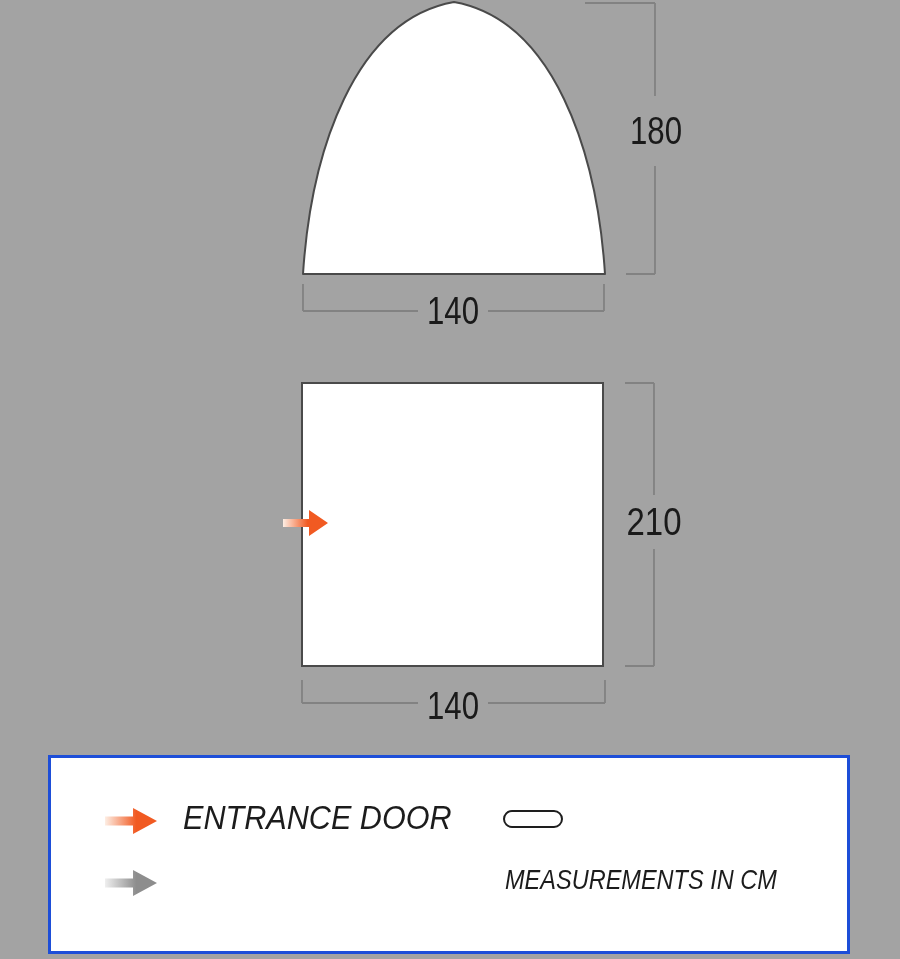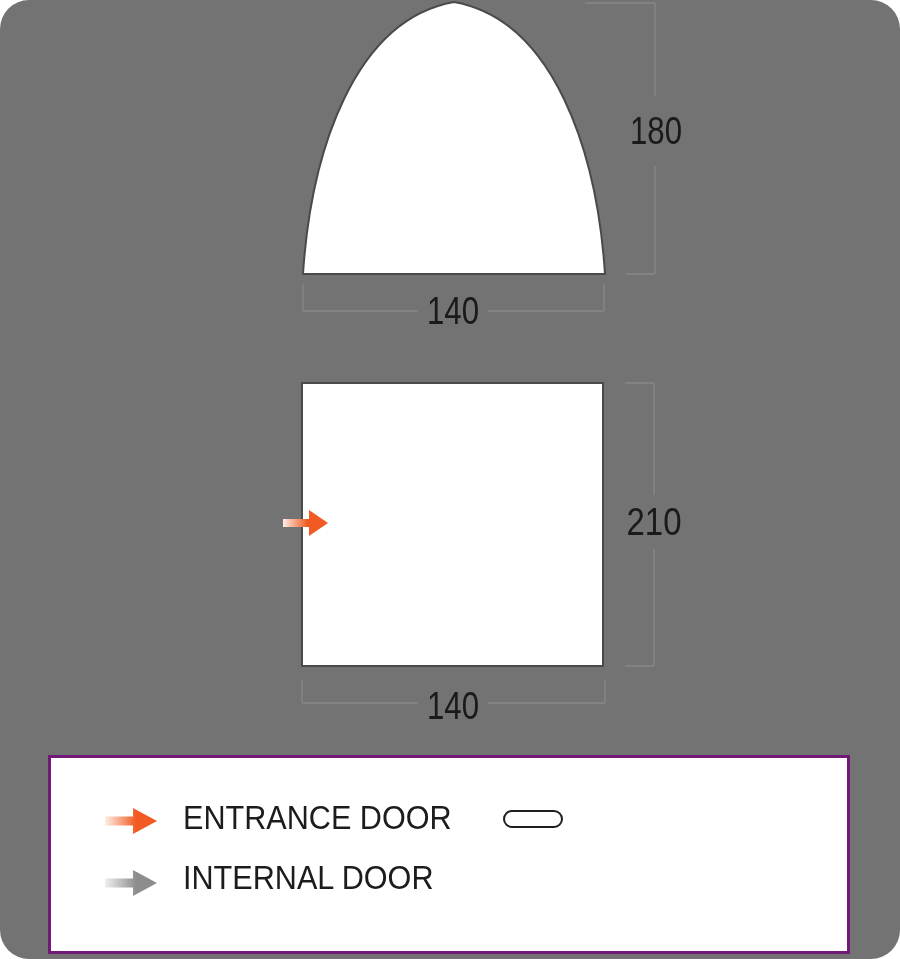--- a/index.html
+++ b/index.html
@@ -4,44 +4,44 @@
 <style>
   html, body {
     margin: 0;
     padding: 0;
     background: #ffffff;
   }
   .canvas {
     position: relative;
     width: 900px;
     height: 959px;
-    background: #737373;
+    background: #a3a3a3;
     font-family: "Liberation Sans", "DejaVu Sans", sans-serif;
     overflow: hidden;
-    border-radius: 29px;
   }
   .diagram-svg {
     position: absolute;
     left: 0;
     top: 0;
   }
   .dim-label {
     fill: #1a1a1a;
     font-family: "Liberation Sans", "DejaVu Sans", sans-serif;
     font-size: 38px;
   }
   .legend-box {
     position: absolute;
     left: 48px;
     top: 755px;
     width: 802px;
     height: 199px;
-    border: 3px solid #701a75;
+    border: 3px solid #1d4ed8;
     box-sizing: border-box;
     background: #ffffff;
+    font-style: italic;
   }
   .legend-item {
     position: absolute;
     white-space: nowrap;
   }
   .legend-label {
     display: inline-block;
     font-size: 34px;
     line-height: 34px;
     color: #1c1c1c;
@@ -135,19 +135,19 @@
     <svg class="arrow-svg" style="left:54px; top:112px;" width="52" height="26" viewBox="0 0 52 26">
       <defs>
         <linearGradient id="greyLegendGrad" x1="0" y1="0" x2="1" y2="0">
           <stop offset="0" stop-color="#efefef"></stop>
           <stop offset="0.6" stop-color="#8d8d8d"></stop>
           <stop offset="1" stop-color="#8d8d8d"></stop>
         </linearGradient>
       </defs>
       <polygon points="0,8.5 28,8.5 28,0 52,13 28,26 28,17.5 0,17.5" fill="url(#greyLegendGrad)"></polygon>
     </svg>
-    <div class="legend-item" style="left:132px; top:102px;">
-      <span class="legend-label">INTERNAL DOOR</span>
+
+    <div class="legend-item" style="left:454px; top:108px;">
+      <span class="legend-note">MEASUREMENTS IN CM</span>
     </div>
-
 
   </div>
 </div>
 
 </body></html>

